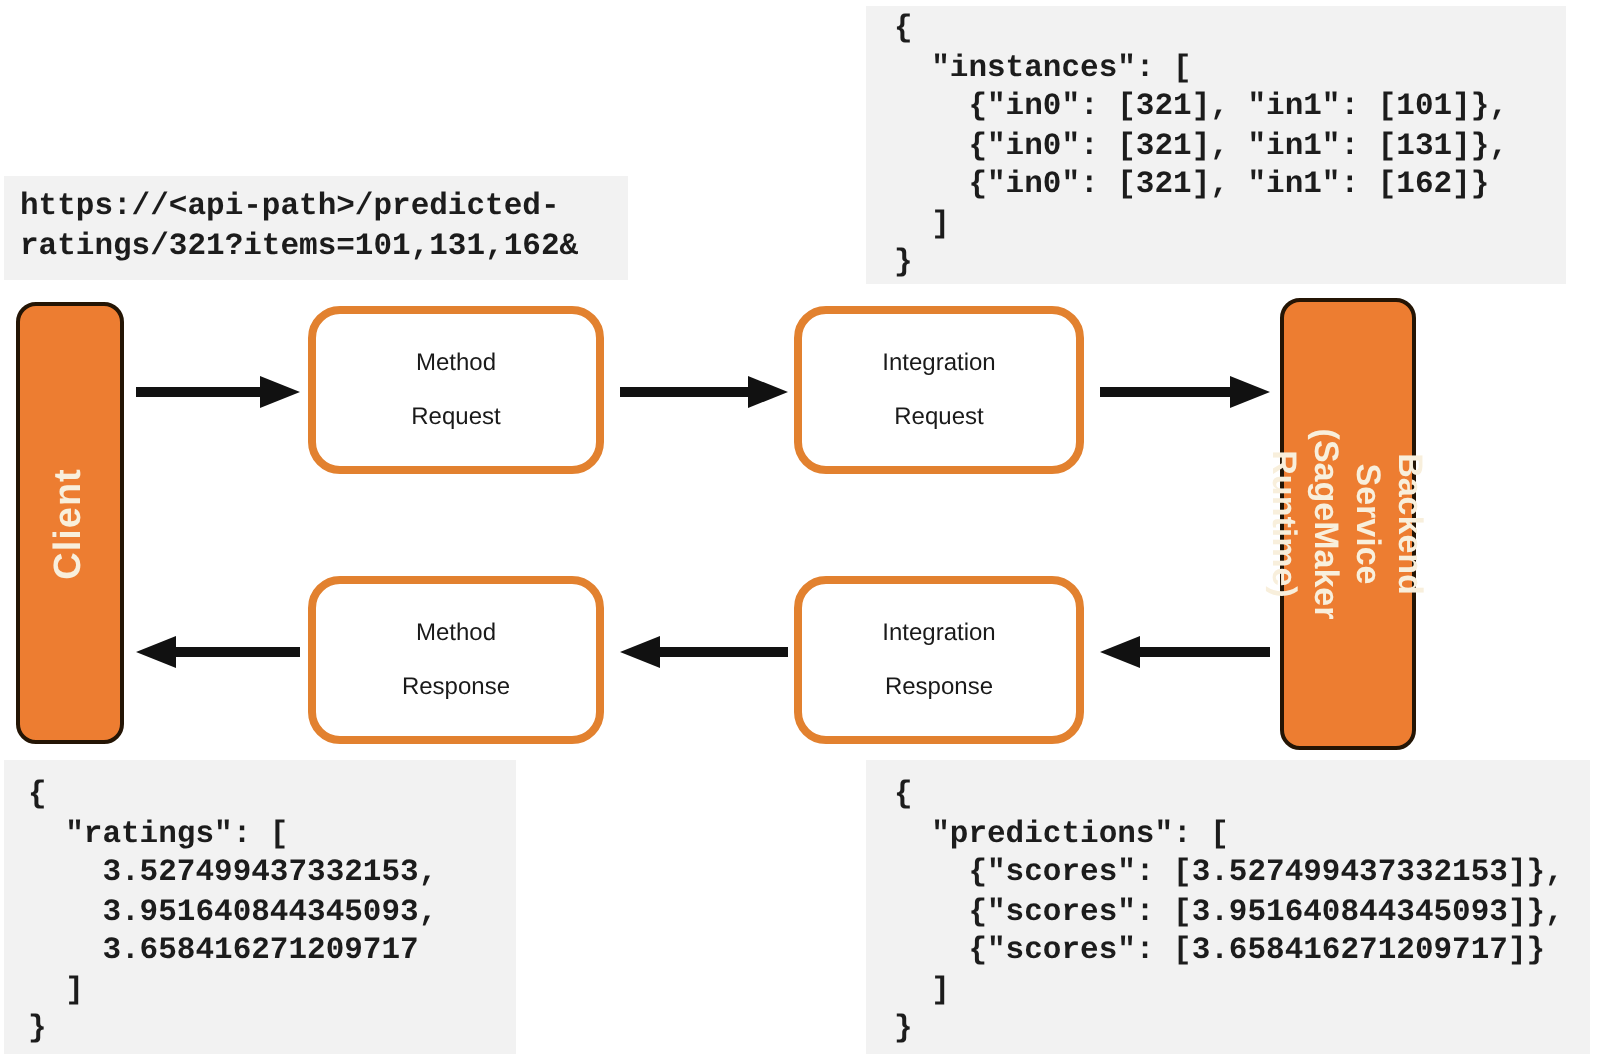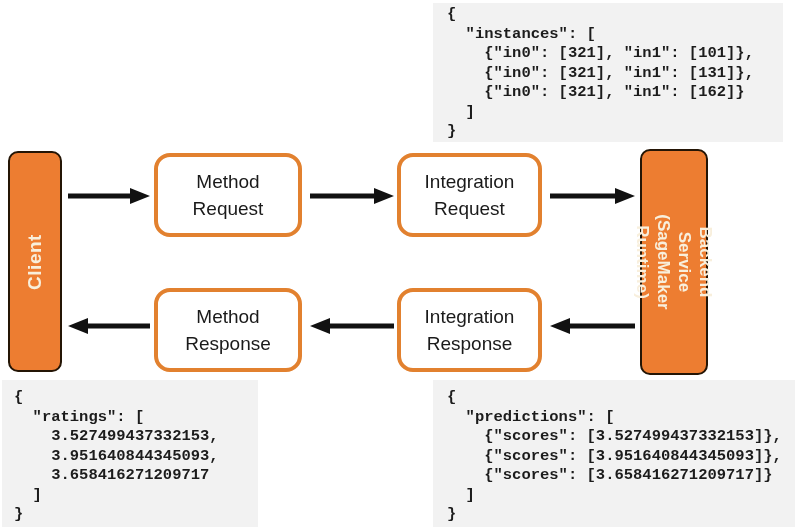--- a/index.html
+++ b/index.html
@@ -16,21 +16,21 @@
   }
   .code.instances{left:433px;top:3px;width:350px;height:139px;padding:2px 0 0 14px;}
   .code.url-note{left:2px;top:88px;width:312px;height:52px;padding:6px 0 0 8px;}
   .code.ratings{left:2px;top:380px;width:256px;height:147px;padding:8px 0 0 12px;}
   .code.predictions{left:433px;top:380px;width:362px;height:147px;padding:8px 0 0 14px;}
   
   .node{position:absolute;display:flex;align-items:center;justify-content:center;box-sizing:border-box;}
   .filled{background:#ED7D31;border:2.5px solid #241505;border-radius:10px;}
   .outlined{
     background:#ffffff;border:4px solid #E2812F;border-radius:16px;
-    color:#1A1A1A;font-size:19px;line-height:27px;text-align:center;
+    color:#1A1A1A;font-size:12px;line-height:27px;text-align:center;
   }
   .outlined span{white-space:pre-line;}
   .node.client{left:8px;top:151px;width:54px;height:221px;}
   .node.backend{left:640px;top:149px;width:68px;height:226px;}
   .node.method-request{left:154px;top:153px;width:148px;height:84px;}
   .node.integration-request{left:397px;top:153px;width:145px;height:84px;}
   .node.method-response{left:154px;top:288px;width:148px;height:84px;}
   .node.integration-response{left:397px;top:288px;width:145px;height:84px;}
   .vtext{
     color:#F8EFDC;white-space:nowrap;font-weight:700;text-align:center;
@@ -46,20 +46,22 @@
 
 <div class="canvas">
 
   <pre class="code instances">{
   "instances": [
     {"in0": [321], "in1": [101]},
     {"in0": [321], "in1": [131]},
     {"in0": [321], "in1": [162]}
   ]
 }</pre>
+  <pre class="code url-note">https://&lt;api-path&gt;/predicted-
+ratings/321?items=101,131,162&amp;</pre>
   <pre class="code ratings">{
   "ratings": [
     3.527499437332153,
     3.951640844345093,
     3.658416271209717
   ]
 }</pre>
   <pre class="code predictions">{
   "predictions": [
     {"scores": [3.527499437332153]},

